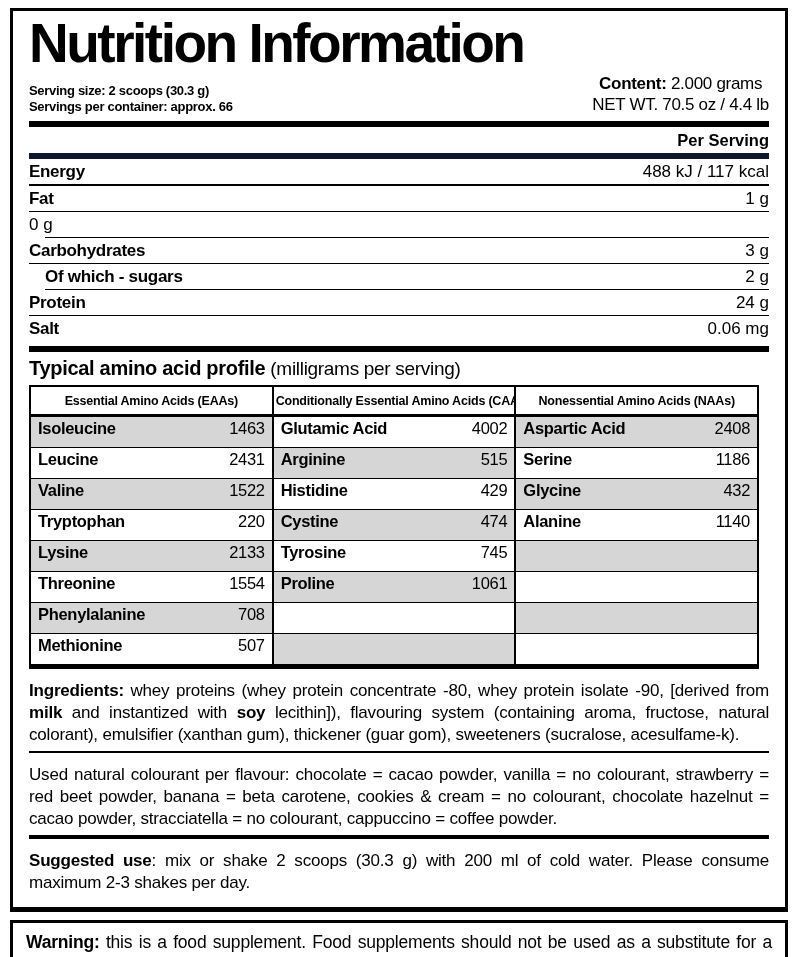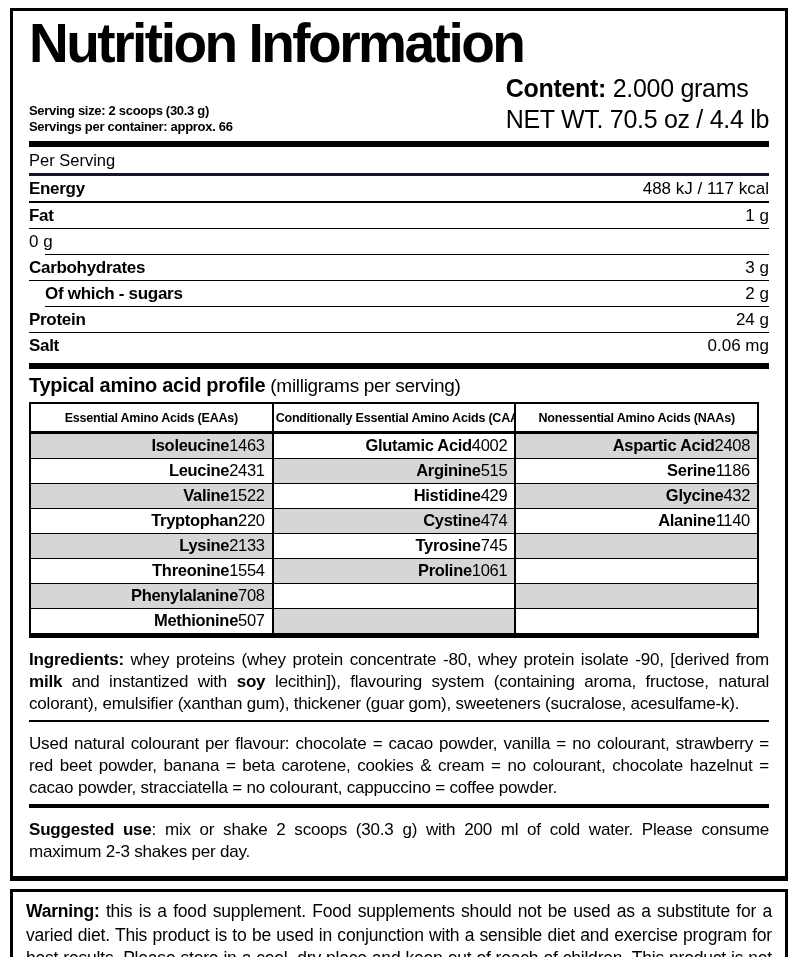--- a/index.html
+++ b/index.html
@@ -19,48 +19,48 @@
   .title{
     font-size:55px;
     font-weight:bold;
     letter-spacing:-2.5px;
     line-height:1.02;
     margin:2px 0 2px 0;
     white-space:nowrap;
   }
   .head-flex{display:flex;justify-content:space-between;align-items:flex-end;}
   .head-left div{font-weight:bold;font-size:13px;line-height:1.25;letter-spacing:-0.3px;}
-  .head-right{text-align:left;font-size:25px;line-height:1.25;letter-spacing:-0.3px;}
+  .head-right{text-align:center;font-size:17px;line-height:1.25;letter-spacing:-0.3px;}
   .head-right .bold{font-weight:bold;}
   .bar{height:6px;background:#000;margin-top:5px;}
   .ps-header{
-    font-weight:normal;font-size:16.5px;
-    padding:4px 0 3px 0;border-bottom:3px solid #0f172a;
+    text-align:right;font-weight:bold;font-size:16.5px;
+    padding:4px 0 3px 0;border-bottom:6px solid #0f172a;
   }
   .ps-row{display:flex;justify-content:space-between;align-items:baseline;padding:3px 0 2px 0;font-size:17px;}
   .ps-row .ps-label{font-weight:bold;letter-spacing:-0.3px;}
   .ps-row.sub .ps-label{padding-left:16px;}
   .ps-rule{height:1px;background:#000;}
   .ps-rule.medium{height:2px;}
   .ps-rule.indent{margin-left:16px;}
   .amino-heading{font-size:19px;padding:5px 0 4px 0;letter-spacing:-0.3px;}
   .amino-heading b{font-size:20px;text-align:center;}
   .amino-table{
     display:flex;border:2px solid #000;border-bottom-width:5px;
     margin:1px 10px 0 0;
   }
   .amino-col{flex:1 1 0;border-right:2px solid #000;min-width:0;}
   .amino-col:last-child{border-right:none;}
   .amino-head{
     text-align:center;font-weight:bold;font-size:12.5px;letter-spacing:-0.2px;
     padding:7px 2px 6px 2px;border-bottom:3px solid #000;white-space:nowrap;overflow:hidden;
   }
   .amino-row{
-    display:flex;justify-content:flex-end;align-items:baseline;
-    padding:2px 7px 1px 7px;font-size:16.5px;min-height:21px;
+    display:flex;justify-content:space-between;align-items:baseline;
+    padding:2px 7px 7px 7px;font-size:16.5px;min-height:21px;
     border-bottom:1px solid #000;
   }
   .amino-row:last-child{border-bottom:none;}
   .amino-row.shaded{background:#d6d6d6;}
   .amino-name{font-weight:bold;letter-spacing:-0.3px;white-space:nowrap;}
   .amino-val{letter-spacing:-0.3px;}
   .para{font-size:17px;line-height:1.3;text-align:justify;letter-spacing:-0.2px;padding:11px 0 5px 0;}
   .divider-thin{height:2px;background:#000;}
   .divider-thick{height:4px;background:#000;}
   .warning-box{

